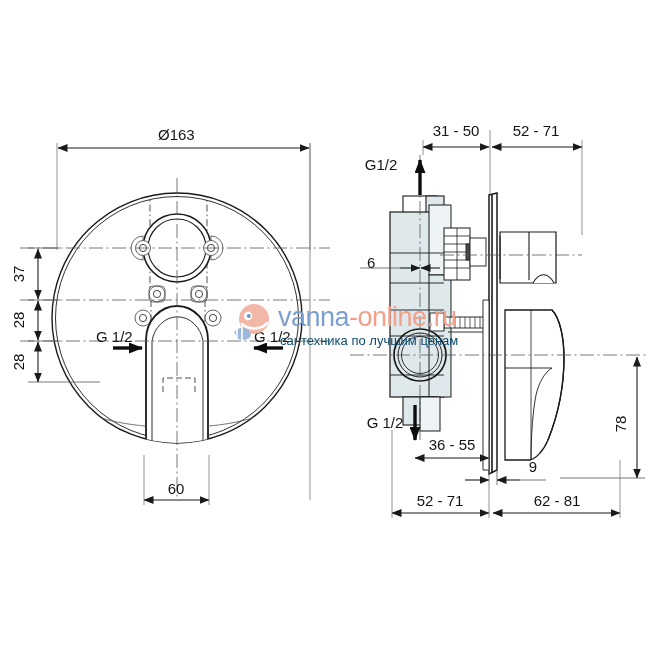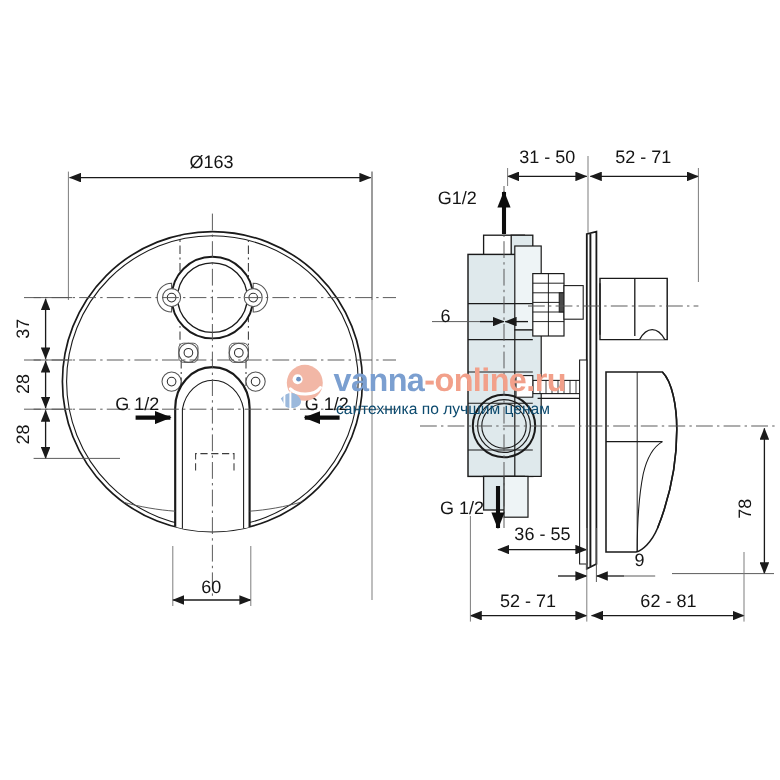--- a/index.html
+++ b/index.html
@@ -26,21 +26,21 @@
   #watermark{
     position:absolute;left:232px;top:300px;width:270px;height:58px;
     pointer-events:none;
   }
   #wm-logo{
     position:absolute;left:0px;top:2px;width:44px;height:40px;
   }
   #wm-main{
     position:absolute;left:46px;top:2px;
     font-family:"Liberation Sans", sans-serif;
-    font-size:27px;font-weight:bold;letter-spacing:-0.5px;
+    font-size:27px;font-weight:normal;letter-spacing:-0.5px;
     white-space:nowrap;
   }
   .wm-blue{color:#7b9fd0;}
   .wm-orange{color:#f2a08a;}
   #wm-sub{
     position:absolute;left:48px;top:33px;
     font-family:"Liberation Sans", sans-serif;
     font-size:13px;color:#0c4a6e;white-space:nowrap;
   }
 </style>

